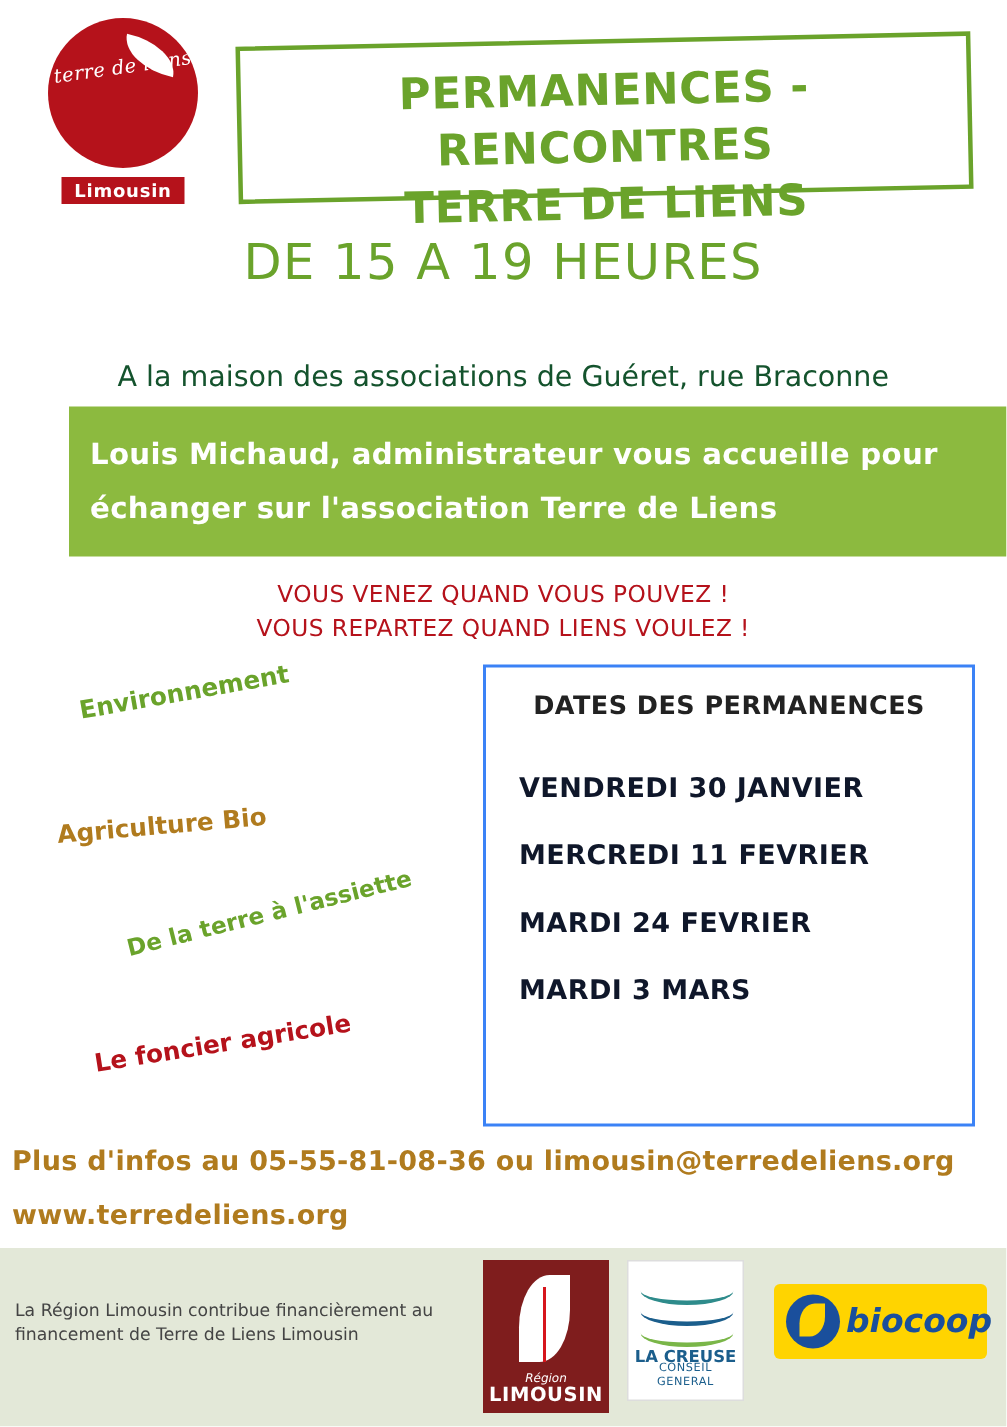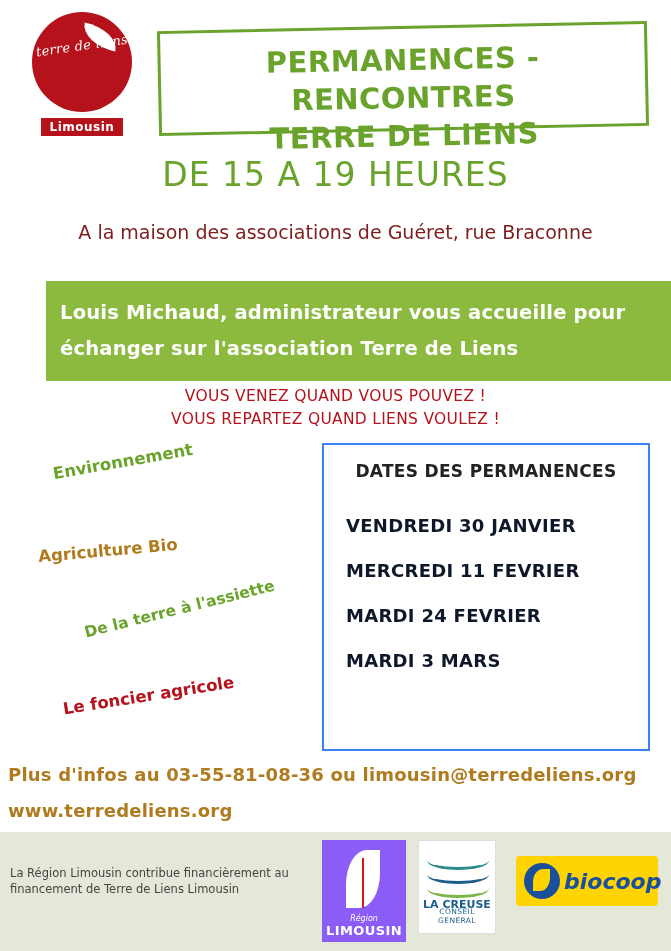--- a/index.html
+++ b/index.html
@@ -103,33 +103,33 @@
     text-align: center;
     color: #6aa32b;
     font-weight: normal;
     font-size: 33px;
     letter-spacing: 1px;
   }
 
   .address {
     position: absolute;
     left: 0;
-    top: 221px;
-    width: 671px;
-    text-align: center;
-    color: #7f1d1d;
+    top: 240px;
+    width: 671px;
+    text-align: center;
+    color: #14532d;
     font-size: 19px;
     font-family: "DejaVu Sans", sans-serif;
   }
 
   
   .green-banner {
     position: absolute;
     left: 46px;
-    top: 281px;
+    top: 271px;
     width: 625px;
     height: 100px;
     background: #8cba3f;
     box-sizing: border-box;
     padding: 14px 0 0 14px;
   }
   .green-banner .bl {
     color: #ffffff;
     font-weight: bold;
     font-size: 19.5px;
@@ -223,21 +223,21 @@
     font-size: 11.5px;
     line-height: 16px;
   }
 
   .logo-region {
     position: absolute;
     left: 322px;
     top: 840px;
     width: 84px;
     height: 102px;
-    background: #8b5cf6;
+    background: #7f1d1d;
     box-sizing: border-box;
     overflow: hidden;
   }
   .logo-region .leaf {
     position: absolute;
     left: 24px;
     top: 10px;
     width: 34px;
     height: 58px;
     background: #ffffff;
@@ -392,21 +392,21 @@
 
   <div class="dates-box">
     <div class="dates-title">DATES DES PERMANENCES</div>
     <div class="date-item first">VENDREDI 30 JANVIER</div>
     <div class="date-item">MERCREDI 11 FEVRIER</div>
     <div class="date-item">MARDI 24 FEVRIER</div>
     <div class="date-item">MARDI 3 MARS</div>
   </div>
 
   <div class="contact">
-    <div class="cl">Plus d'infos au  03-55-81-08-36 ou limousin@terredeliens.org</div>
+    <div class="cl">Plus d'infos au  05-55-81-08-36 ou limousin@terredeliens.org</div>
     <div class="cl">www.terredeliens.org</div>
   </div>
 
   <div class="footer">
     <div class="footer-text">
       <div>La Région Limousin contribue financièrement au</div>
       <div>financement de Terre de Liens Limousin</div>
     </div>
   </div>
 

